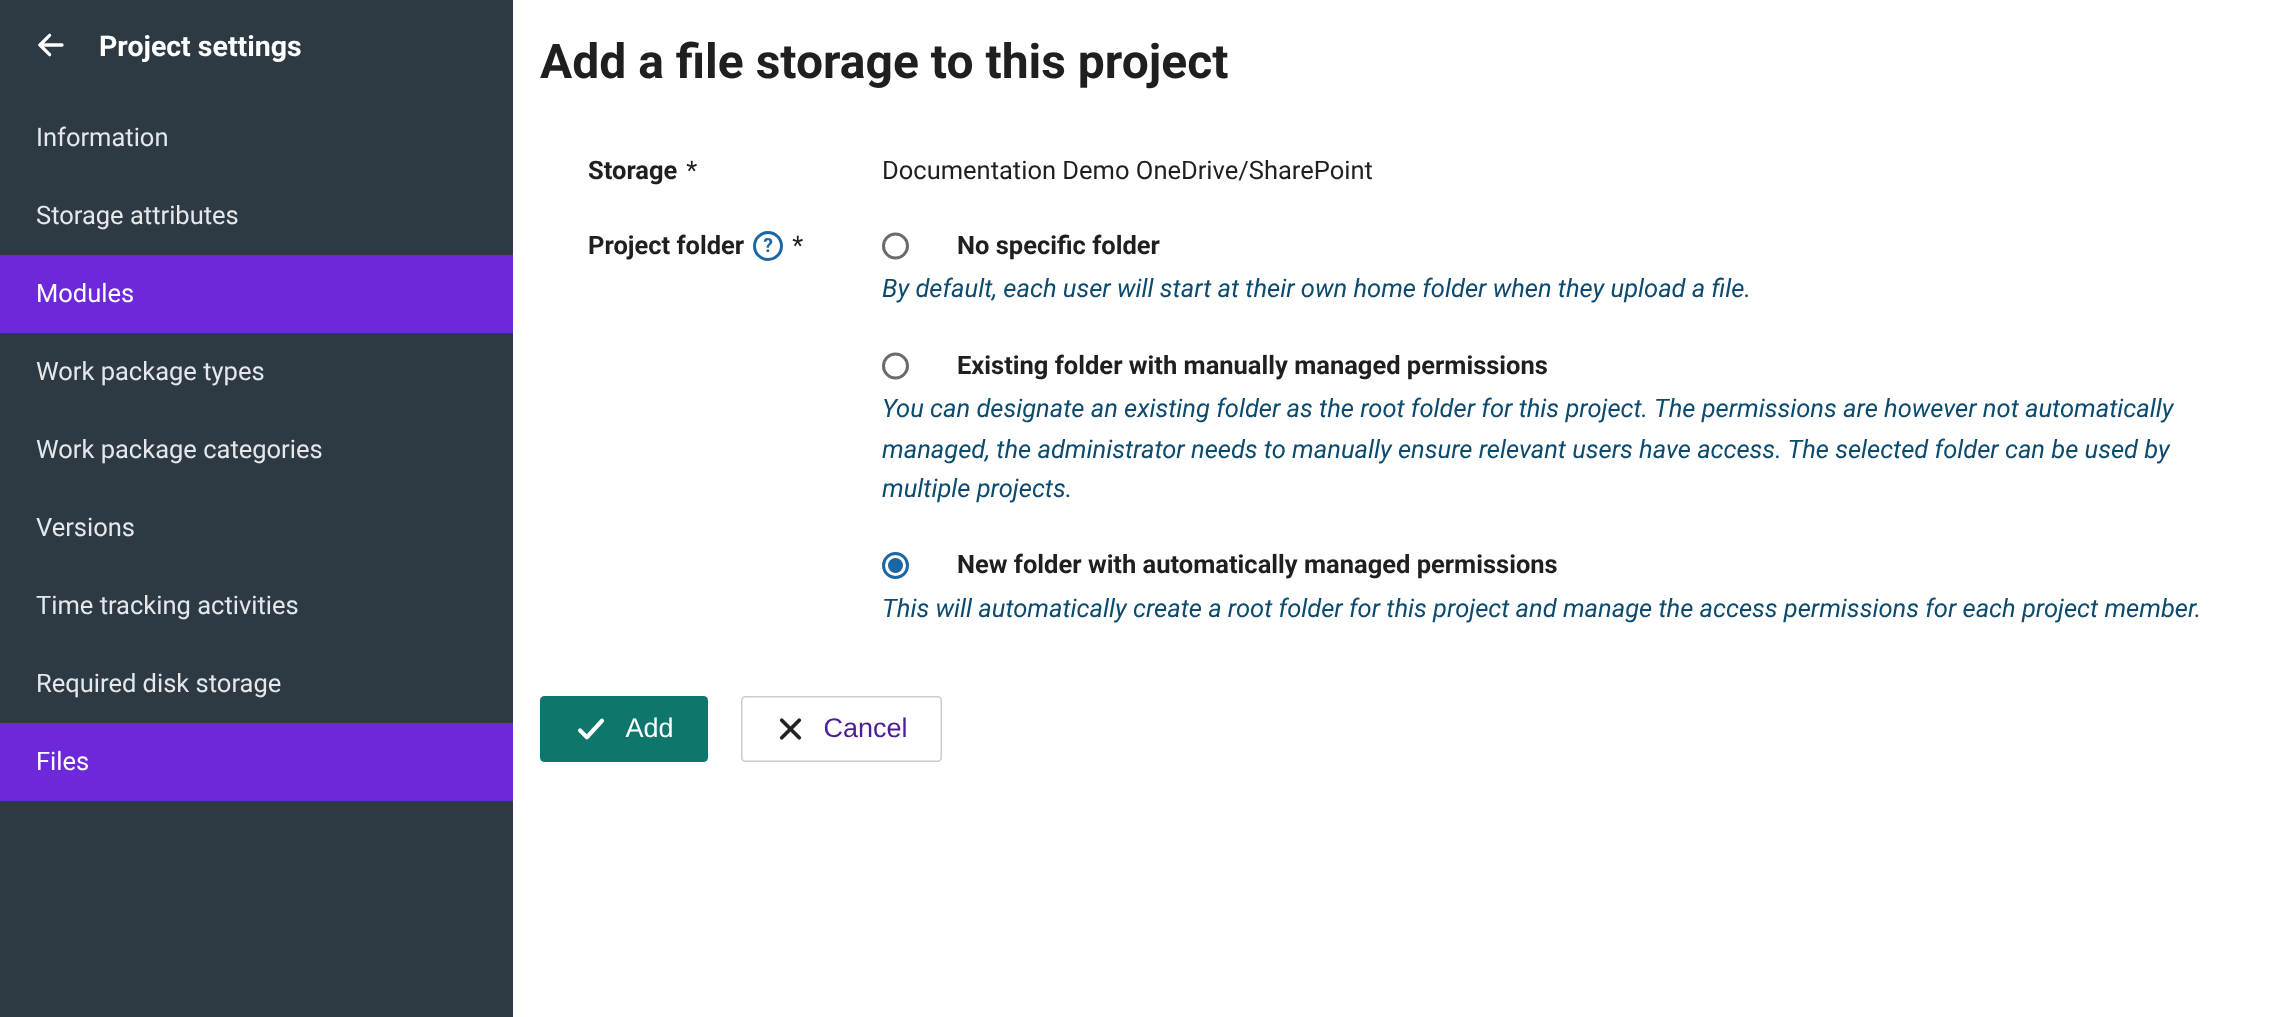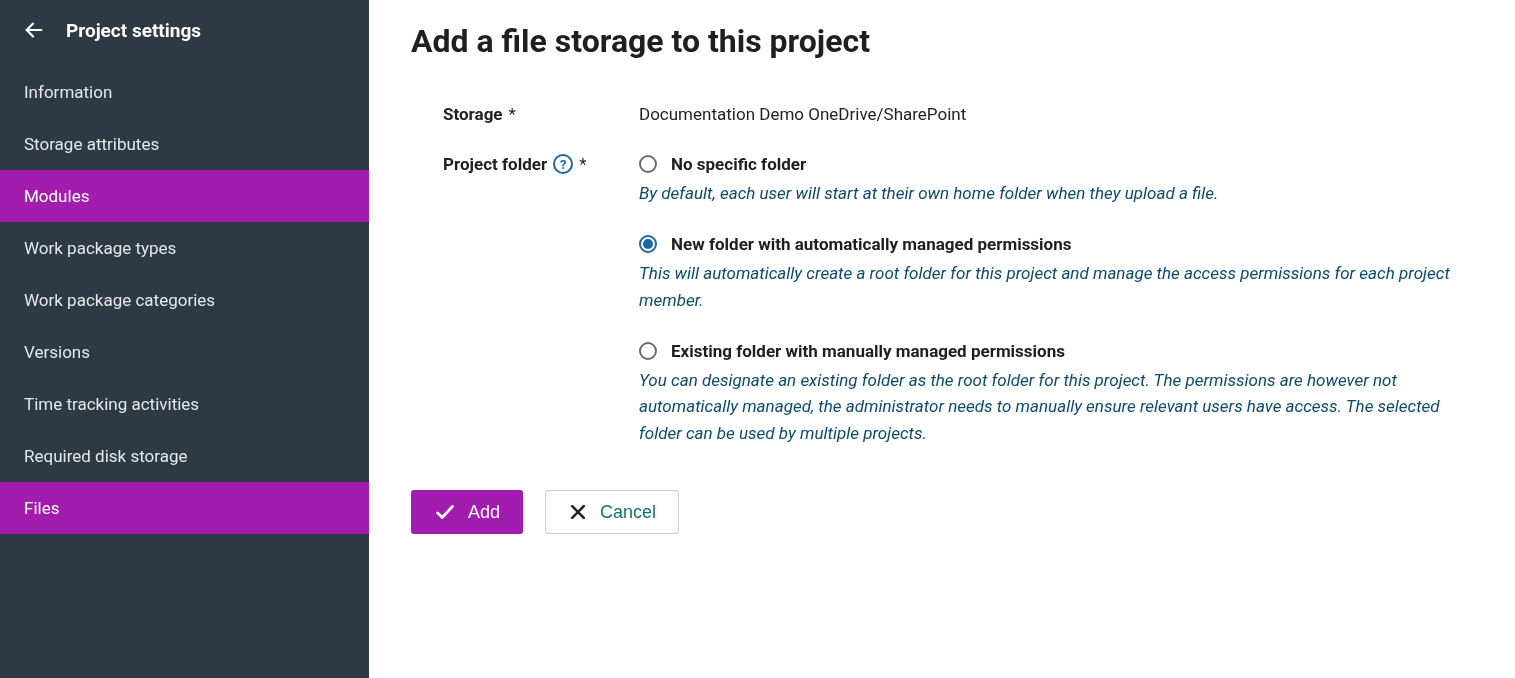--- a/index.html
+++ b/index.html
@@ -5,21 +5,21 @@
   * { box-sizing: border-box; margin: 0; padding: 0; }
   body {
     font-family: -apple-system, BlinkMacSystemFont, "Segoe UI", Roboto, Helvetica, Arial, sans-serif;
     display: flex;
     width: 1515px;
     height: 678px;
     background: #fff;
     color: #1f1f1f;
   }
   .sidebar {
-    width: 369px;
+    width: 342px;
     background: #2d3a44;
     color: #fff;
     display: flex;
     flex-direction: column;
     flex-shrink: 0;
   }
   .sidebar-header {
     display: flex;
     align-items: center;
     gap: 20px;
@@ -36,26 +36,26 @@
     font-weight: 700;
     font-size: 19px;
   }
   .sidebar-item {
     padding: 16px 24px;
     font-size: 17px;
     color: #e5e7ea;
     cursor: pointer;
   }
   .sidebar-item.active {
-    background: #a21caf;
+    background: #6d28d9;
     color: #fff;
   }
   .main {
     flex: 1;
-    padding: 22px 30px 30px 42px;
+    padding: 22px 30px 30px 18px;
     overflow: auto;
   }
   .page-title {
     font-size: 32px;
     font-weight: 700;
     margin-bottom: 44px;
   }
   .form-row {
     display: flex;
     align-items: flex-start;
@@ -98,21 +98,21 @@
     gap: 28px;
   }
   .radio-option {
     display: flex;
     flex-direction: column;
     gap: 6px;
   }
   .radio-line {
     display: flex;
     align-items: center;
-    gap: 14px;
+    gap: 32px;
   }
   .radio-circle {
     width: 18px;
     height: 18px;
     border: 2px solid #6b6b6b;
     border-radius: 50%;
     display: flex;
     align-items: center;
     justify-content: center;
     flex-shrink: 0;
@@ -146,26 +146,26 @@
     display: inline-flex;
     align-items: center;
     gap: 12px;
     padding: 10px 22px;
     font-size: 18px;
     border-radius: 3px;
     cursor: pointer;
     border: 1px solid transparent;
   }
   .btn-primary {
-    background: #a21caf;
+    background: #0f766e;
     color: #fff;
   }
   .btn-secondary {
     background: #fff;
-    color: #0f766e;
+    color: #4c1d95;
     border: 1px solid #ccc;
   }
   .icon-check svg, .icon-x svg, .back-arrow svg {
     display: block;
   }
 </style>
 </head>
 <body>
 
 <nav class="sidebar">
@@ -211,32 +211,32 @@
       <div class="radio-option">
         <div class="radio-line">
           <span class="radio-circle"></span>
           <span class="radio-label">No specific folder</span>
         </div>
         <div class="radio-desc">By default, each user will start at their own home folder when they upload a file.</div>
       </div>
 
       <div class="radio-option">
         <div class="radio-line">
+          <span class="radio-circle"></span>
+          <span class="radio-label">Existing folder with manually managed permissions</span>
+        </div>
+        <div class="radio-desc">You can designate an existing folder as the root folder for this project. The permissions are however not automatically managed, the administrator needs to manually ensure relevant users have access. The selected folder can be used by multiple projects.</div>
+      </div>
+
+      <div class="radio-option">
+        <div class="radio-line">
           <span class="radio-circle selected"></span>
           <span class="radio-label">New folder with automatically managed permissions</span>
         </div>
         <div class="radio-desc">This will automatically create a root folder for this project and manage the access permissions for each project member.</div>
-      </div>
-
-      <div class="radio-option">
-        <div class="radio-line">
-          <span class="radio-circle"></span>
-          <span class="radio-label">Existing folder with manually managed permissions</span>
-        </div>
-        <div class="radio-desc">You can designate an existing folder as the root folder for this project. The permissions are however not automatically managed, the administrator needs to manually ensure relevant users have access. The selected folder can be used by multiple projects.</div>
       </div>
 
     </div>
   </div>
 
   <div class="button-row">
     <button class="btn btn-primary">
       <span class="icon-check">
         <svg width="22" height="22" viewBox="0 0 24 24" fill="none" stroke="#fff" stroke-width="3" stroke-linecap="round" stroke-linejoin="round">
             <polyline points="4 13 9 18 20 6"></polyline>

